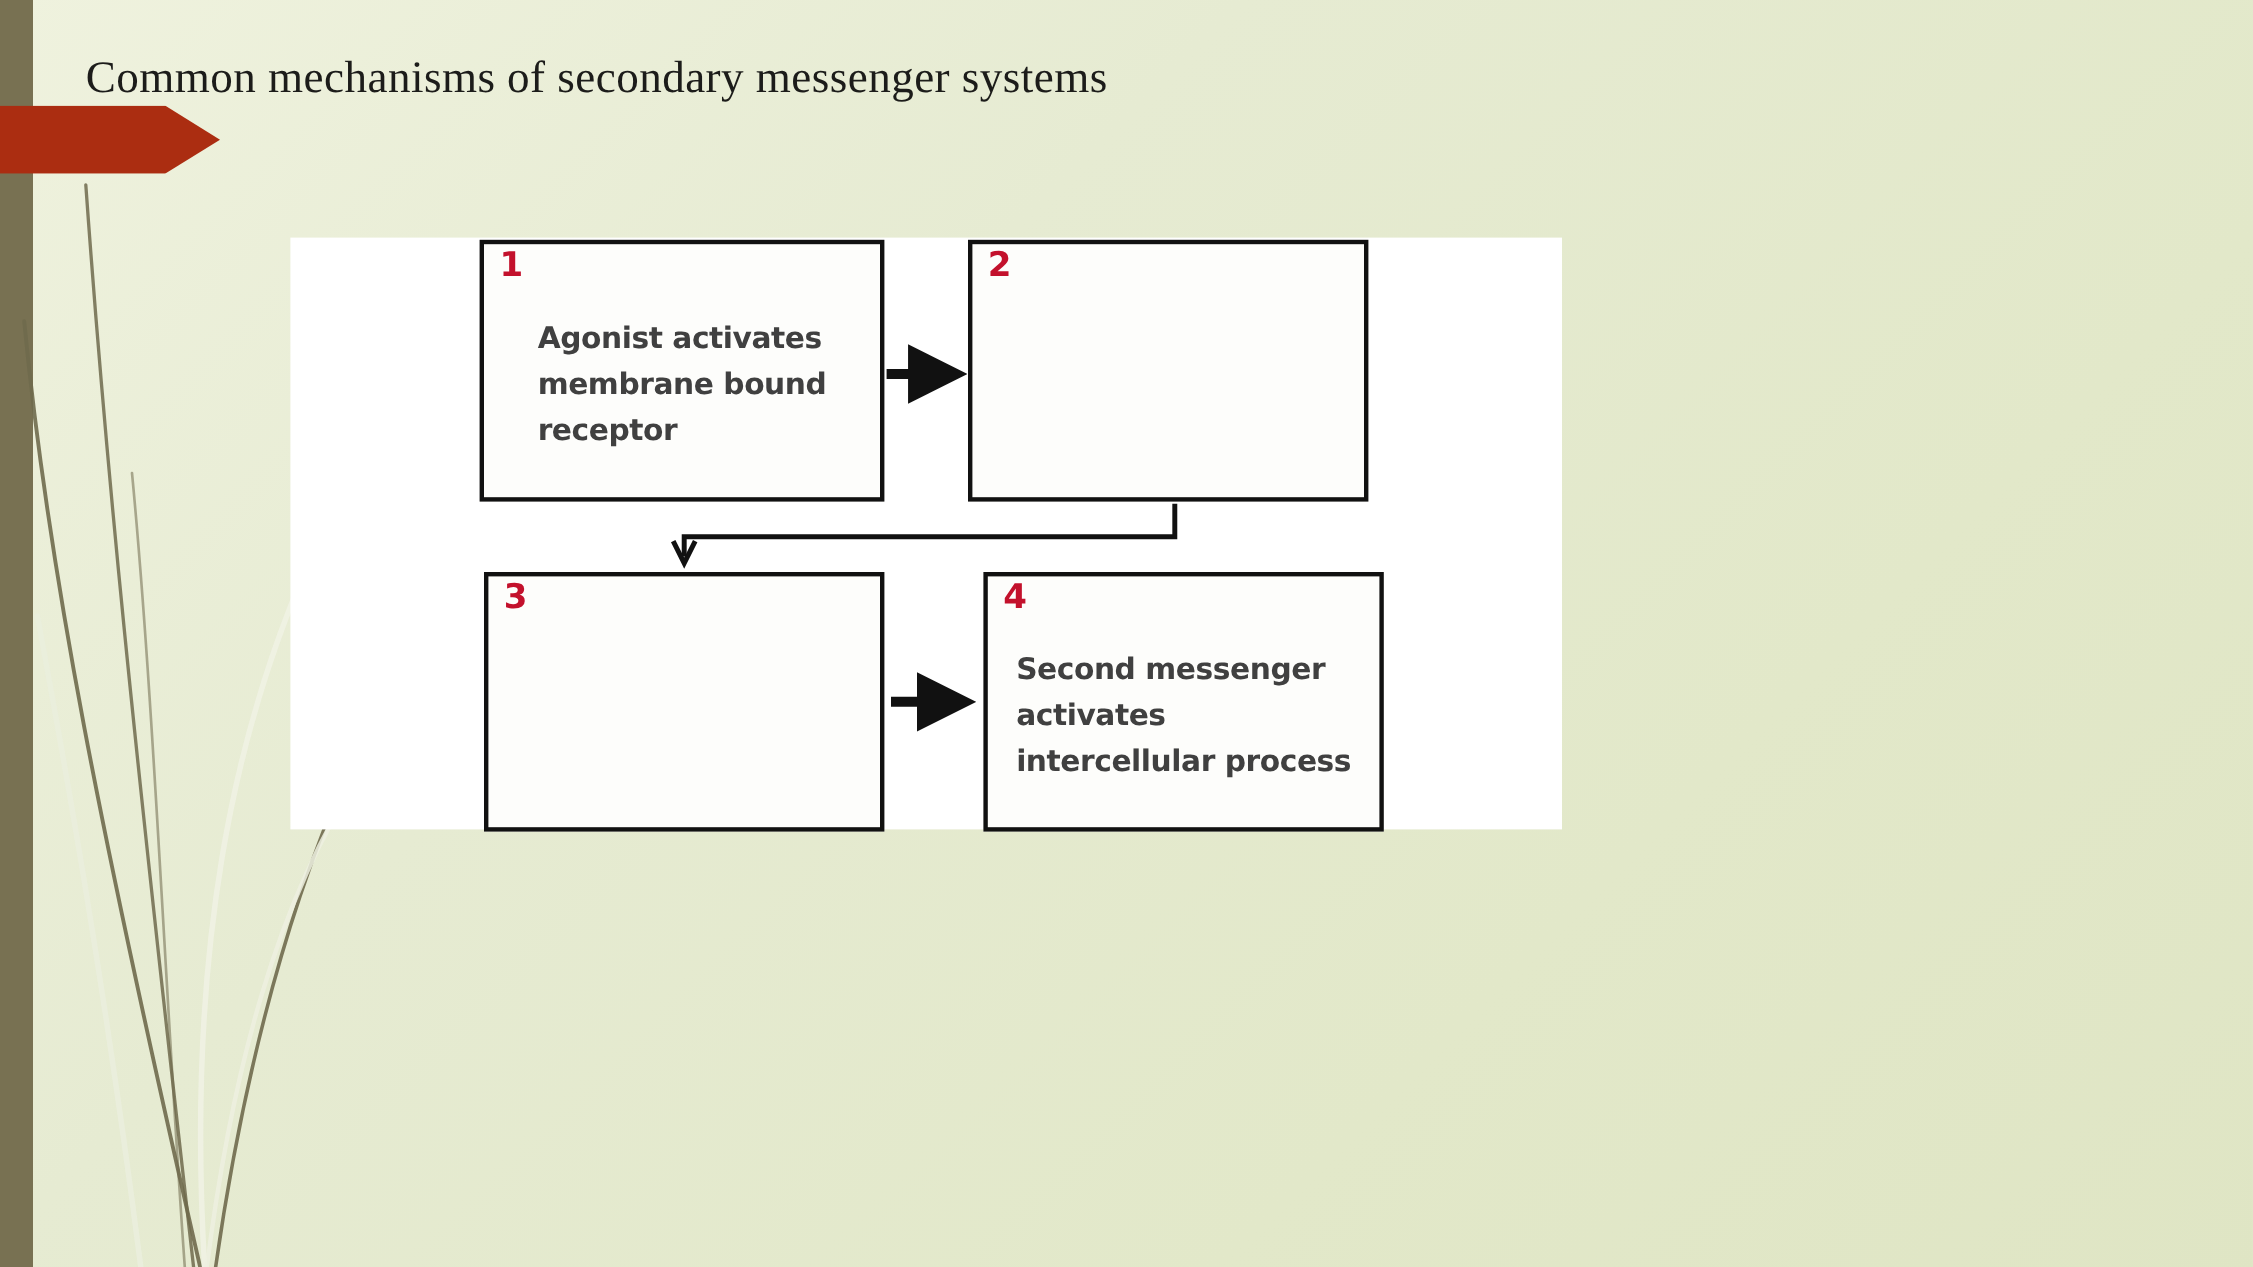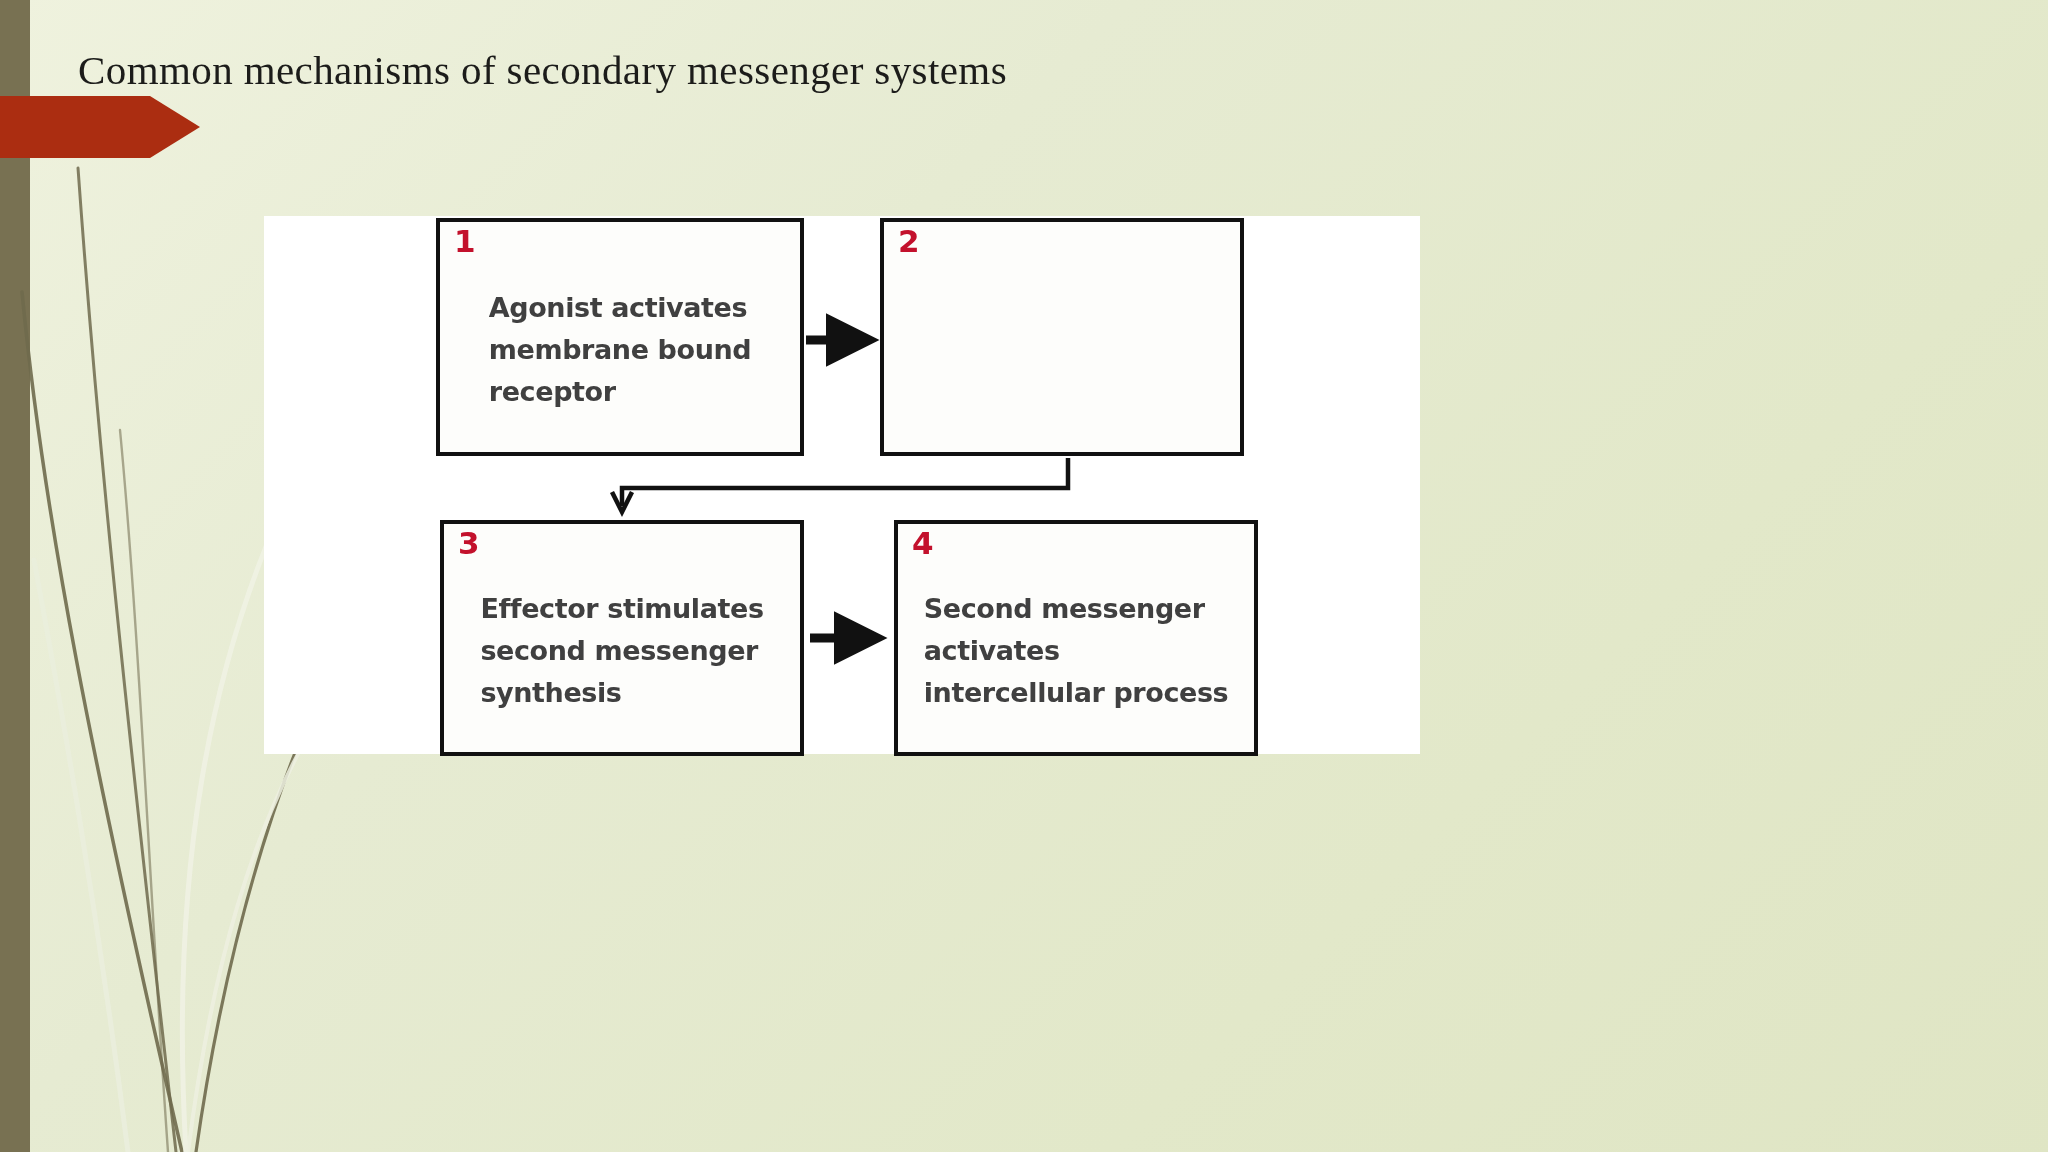--- a/index.html
+++ b/index.html
@@ -172,23 +172,20 @@
 membrane bound
 receptor</span>
   </div>
 
   <div class="flow-box" id="box2">
     <span class="step-num">2</span>
   </div>
 
   <div class="flow-box" id="box3">
     <span class="step-num">3</span>
-    <span class="box-text">Effector stimulates
-second messenger
-synthesis</span>
   </div>
 
   <div class="flow-box" id="box4">
     <span class="step-num">4</span>
     <span class="box-text">Second messenger
 activates
 intercellular process</span>
   </div>
 
 </div>

